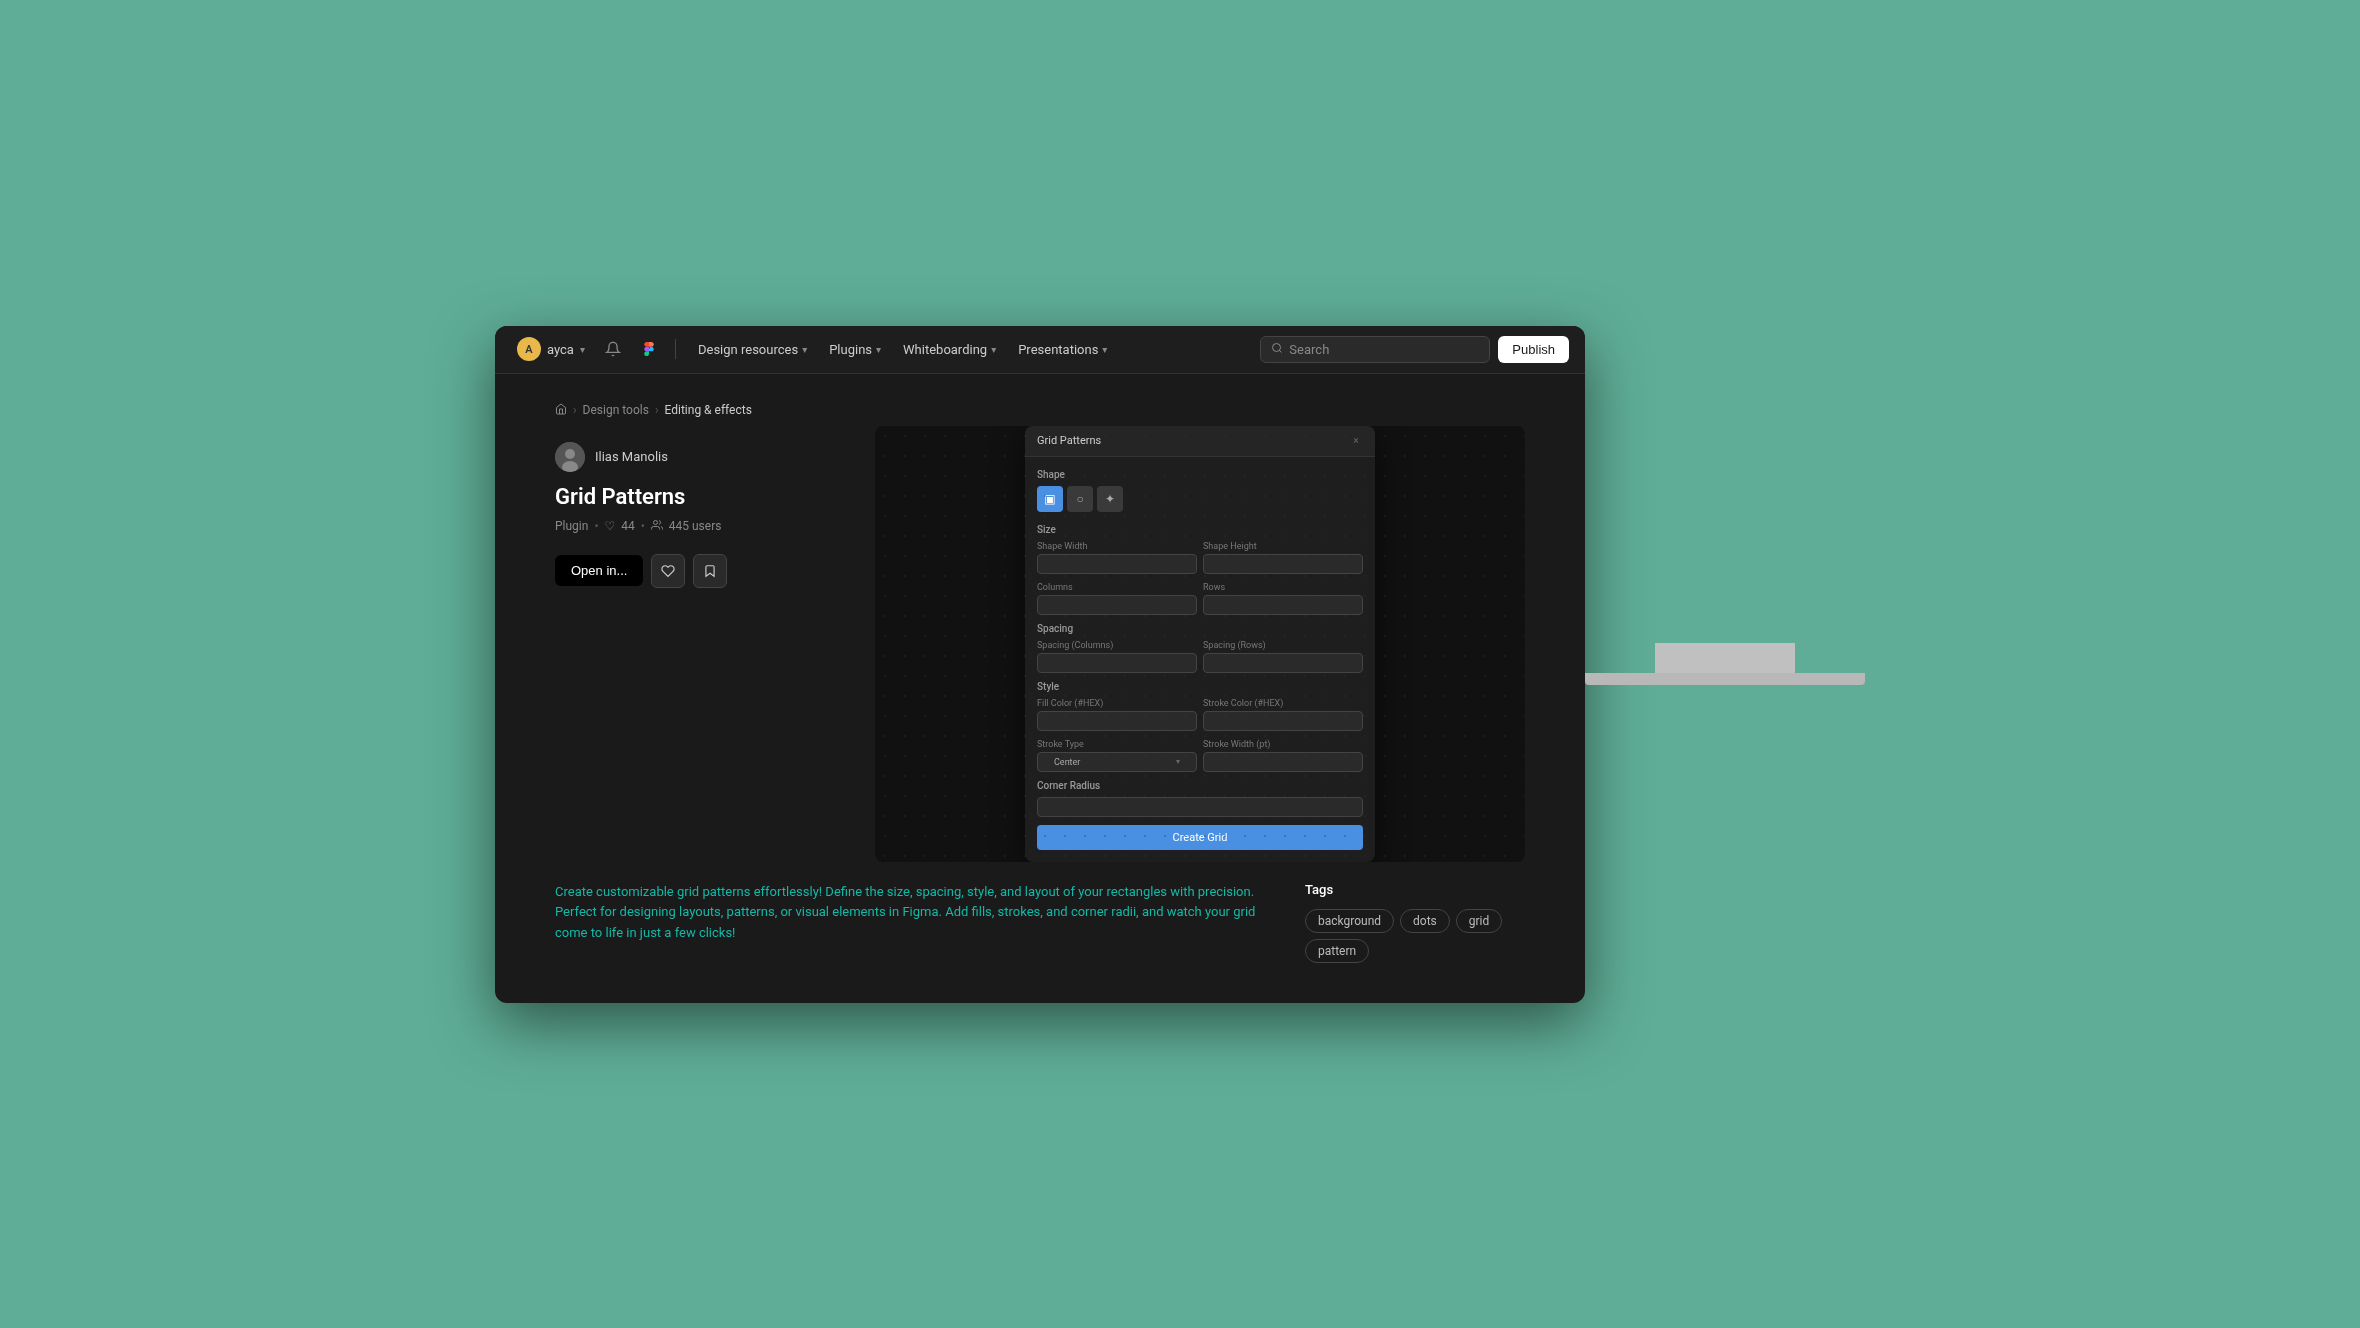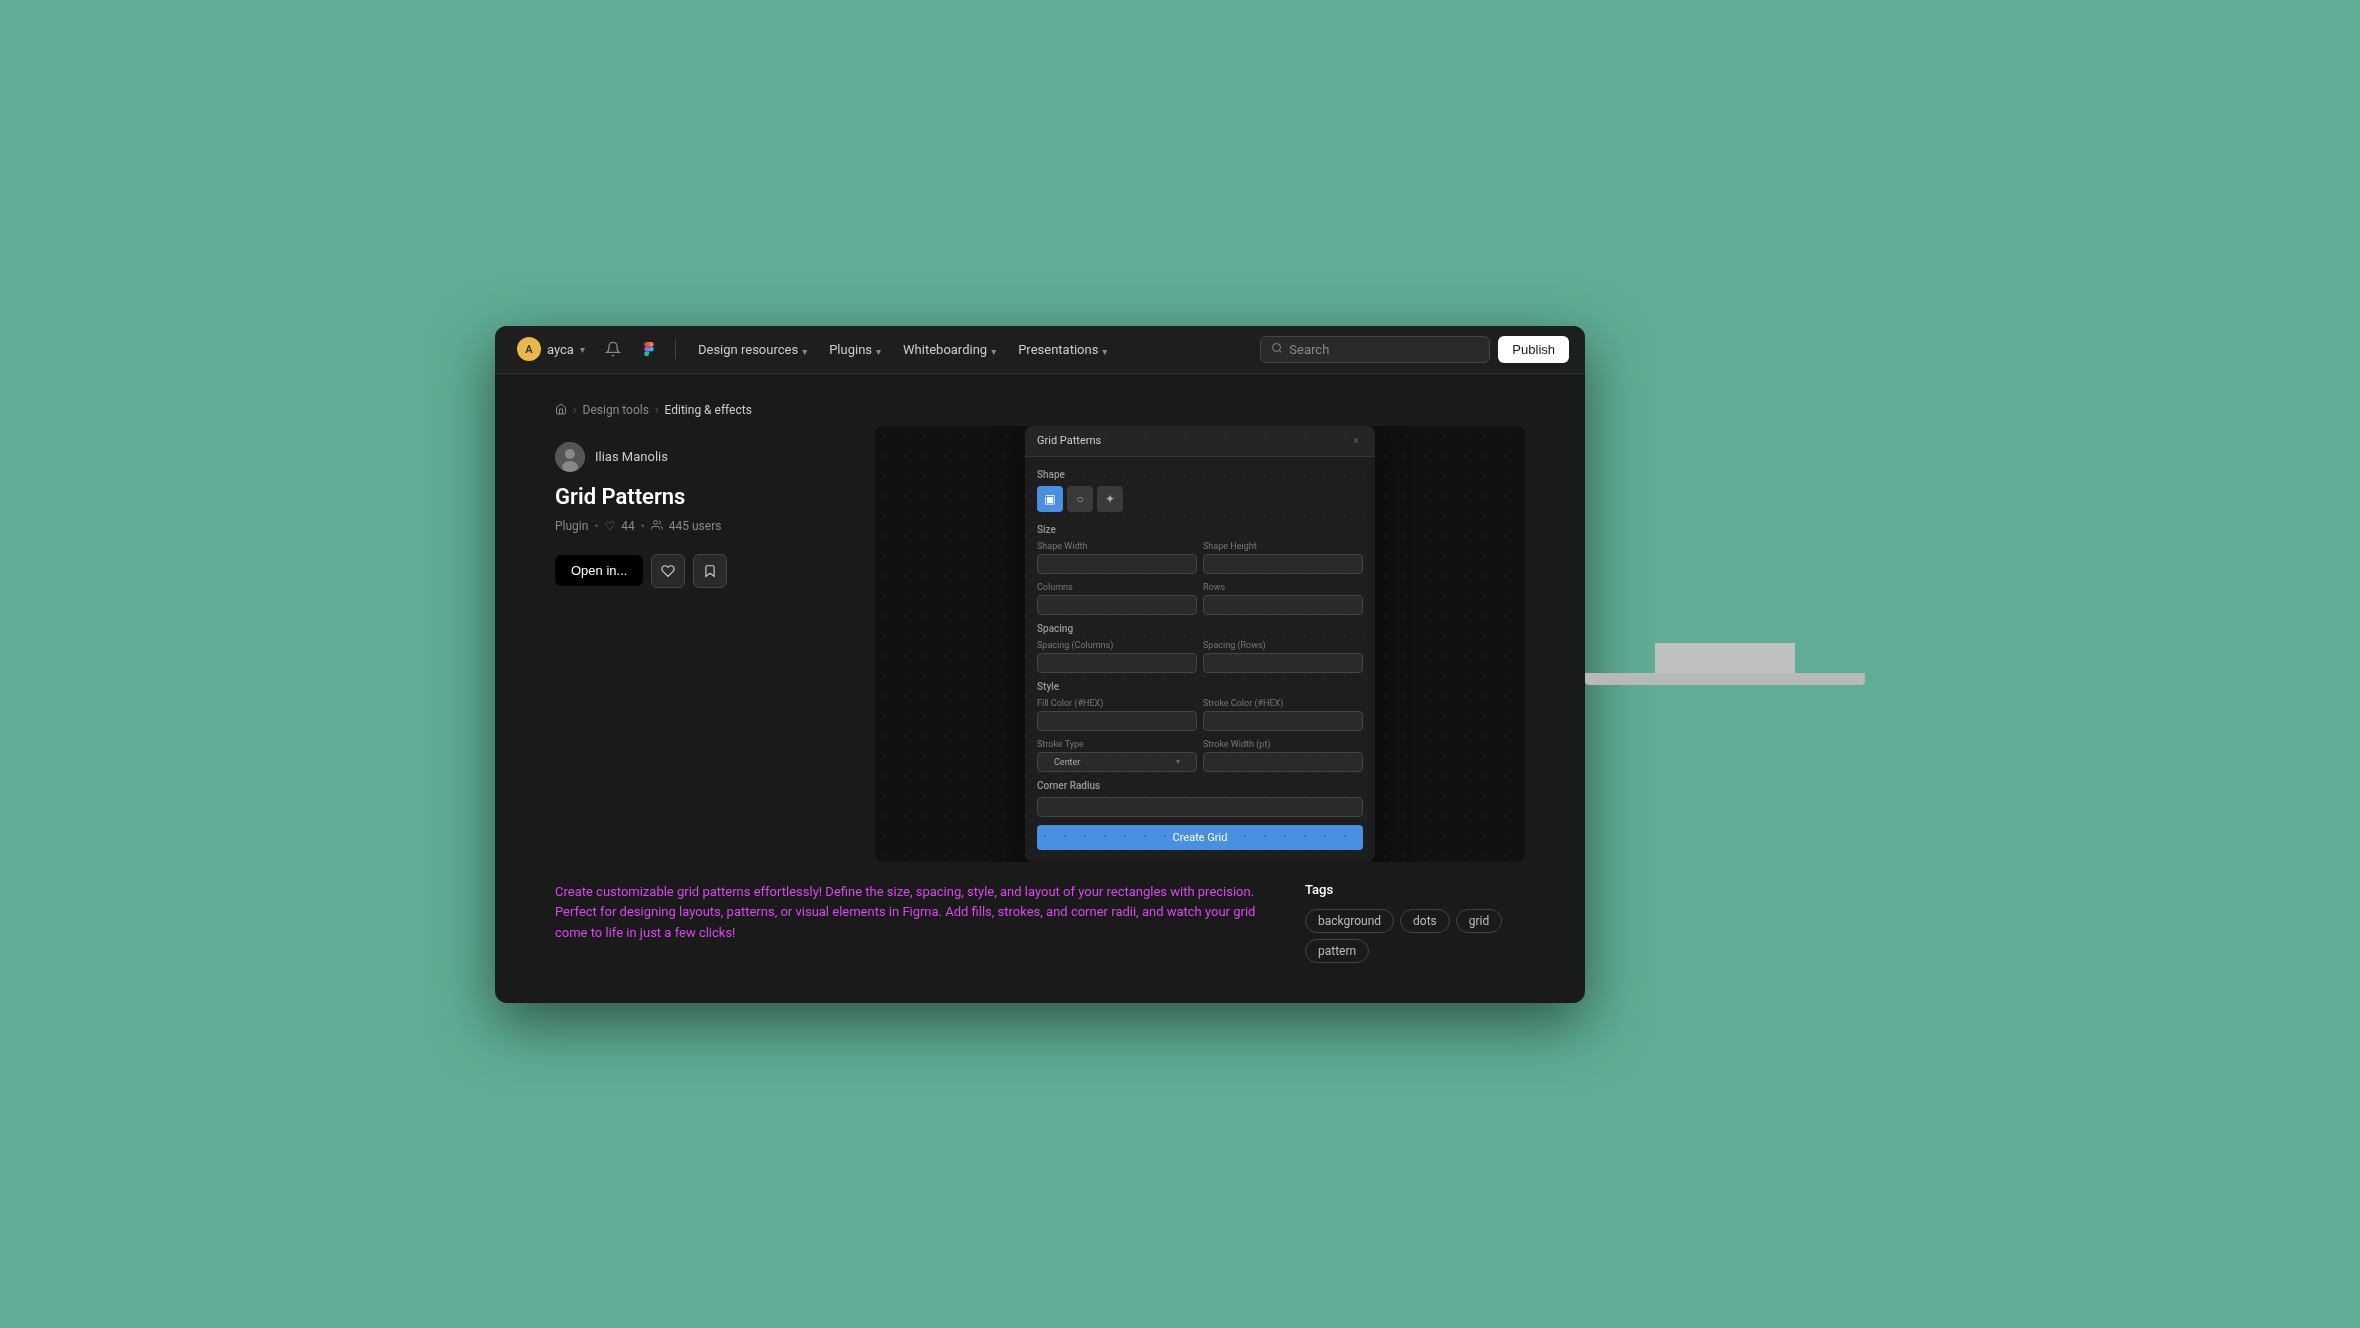--- a/index.html
+++ b/index.html
@@ -76,21 +76,21 @@
       margin: 0 4px;
     }
     .nav-links {
       display: flex;
       align-items: center;
       gap: 2px;
       flex: 1;
     }
     .nav-link {
       display: flex;
-      align-items: flex-end;
+      align-items: center;
       gap: 4px;
       padding: 6px 10px;
       border-radius: 6px;
       color: #ccc;
       font-size: 13px;
       cursor: pointer;
     }
     .nav-link-chevron { font-size: 10px; color: #888; }
     .nav-right {
       display: flex;
@@ -366,21 +366,21 @@
       margin-left: 4px;
     }
     .tab-content {
       padding: 20px 0;
       display: flex;
       gap: 40px;
     }
     .description {
       flex: 1;
       font-size: 13px;
-      color: #d946ef;
+      color: #14b8a6;
       line-height: 1.6;
     }
     .tags-panel {
       width: 220px;
       flex-shrink: 0;
     }
     .tags-title {
       font-size: 13px;
       color: #fff;
       font-weight: 500;

